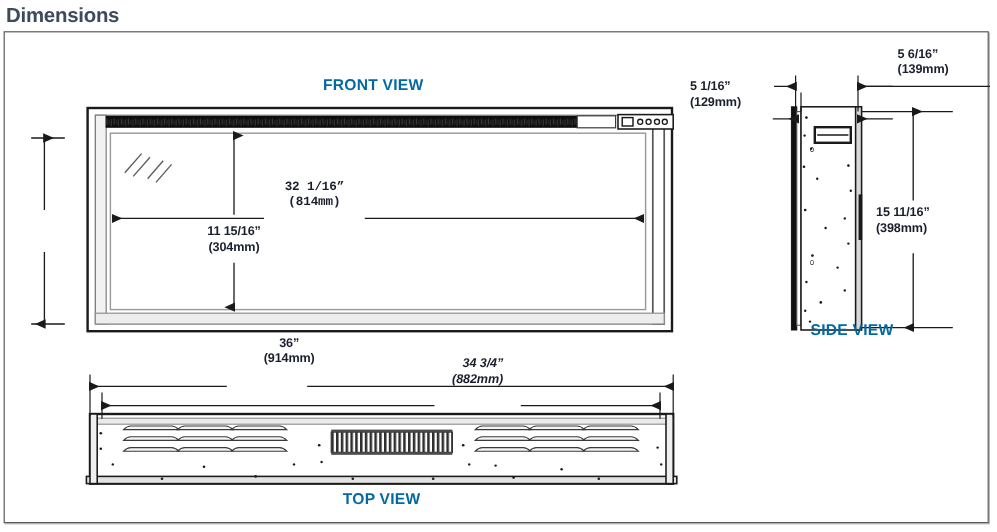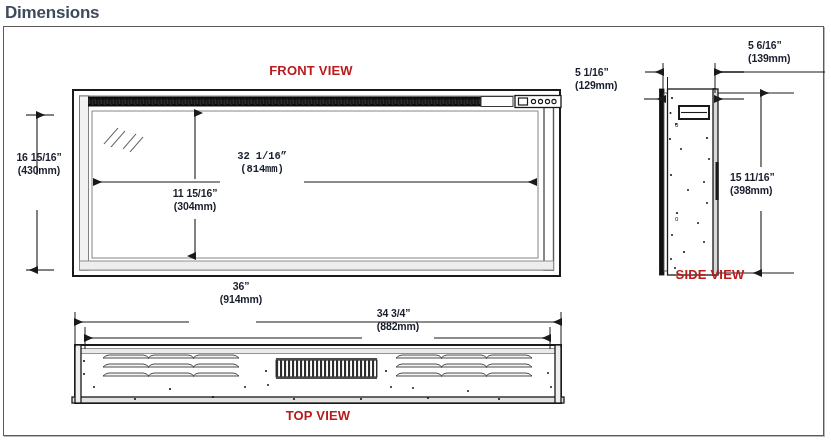--- a/index.html
+++ b/index.html
@@ -31,21 +31,21 @@
     font-weight:bold;
     color:#1a1f2e;
     white-space:nowrap;
     line-height:12.5px;
     letter-spacing:-0.1px;
   }
   .viewtitle{
     position:absolute;
     font-size:13px;
     font-weight:bold;
-    color:#b91c1c;
+    color:#0369a1;
     white-space:nowrap;
     letter-spacing:0.2px;
   }
   .ctr{transform:translateX(-50%);}
 </style>
 </head>
 <body>
 
 <div id="page-title">Dimensions</div>
 
@@ -269,24 +269,20 @@
 
       <g>
         <line x1="81" y1="311" x2="358" y2="311" stroke="#1a1a1a" stroke-width="1.1" marker-start="url(#arrL)"></line>
         <line x1="430" y1="311" x2="546" y2="311" stroke="#1a1a1a" stroke-width="1.1" marker-end="url(#arrR)"></line>
       </g>
     </g>
   </svg>
 
   <div class="viewtitle ctr" style="left:307px;top:36px;">FRONT VIEW</div>
 
-  <div class="lbl" style="left:5px;top:124px;text-align:center;width:60px;">
-    <div>16 15/16”</div>
-    <div>(430mm)</div>
-  </div>
 
   <div class="lbl ctr" style="left:258px;top:123px;text-align:center;font-family:Liberation Mono, monospace;">
     <div>32 1/16”</div>
     <div>(814mm)</div>
   </div>
 
   <div class="lbl ctr" style="left:191px;top:160px;text-align:center;">
     <div>11 15/16”</div>
     <div>(304mm)</div>
   </div>
@@ -306,20 +302,20 @@
     <div>(398mm)</div>
   </div>
 
   <div class="viewtitle ctr" style="left:706px;top:240px;">SIDE VIEW</div>
 
   <div class="lbl ctr" style="left:218px;top:253px;text-align:center;margin-left:19px;">
     <div>36”</div>
     <div>(914mm)</div>
   </div>
 
-  <div class="lbl ctr" style="left:394px;top:280px;text-align:left;">
+  <div class="lbl ctr" style="left:394px;top:270px;text-align:right;font-style:italic;">
     <div>34 3/4”</div>
     <div>(882mm)</div>
   </div>
 
   <div class="viewtitle ctr" style="left:314px;top:381px;">TOP VIEW</div>
 
 </div>
 
 </body></html>

